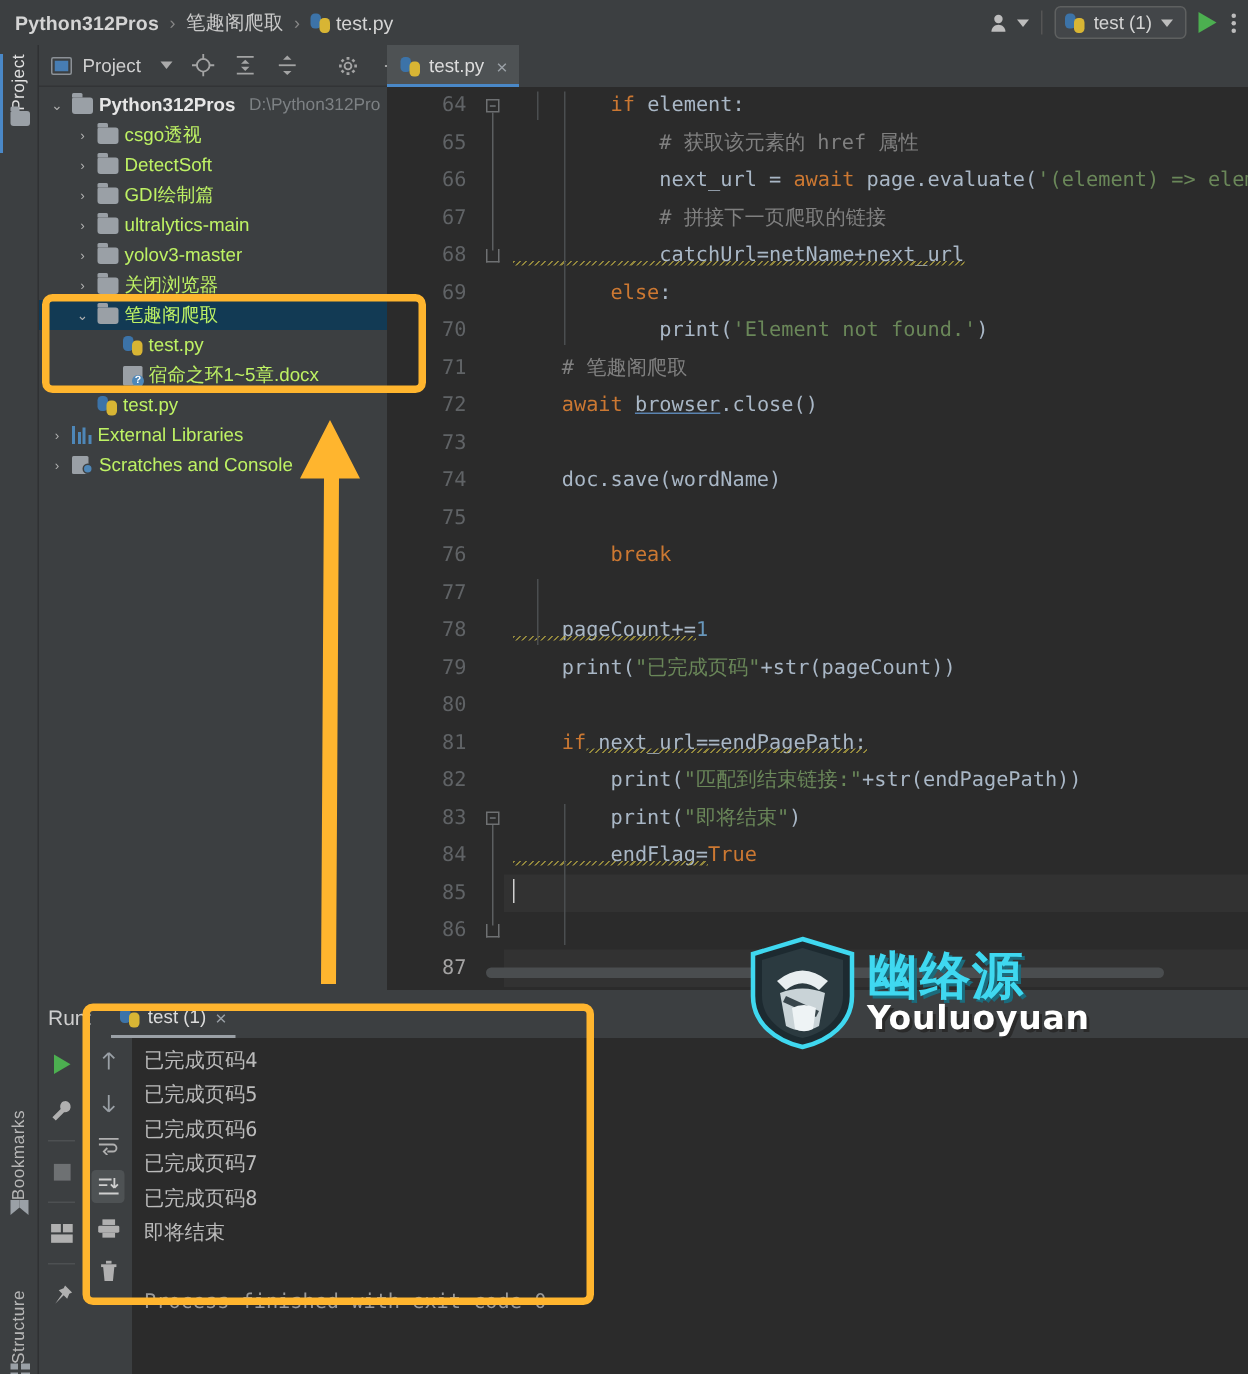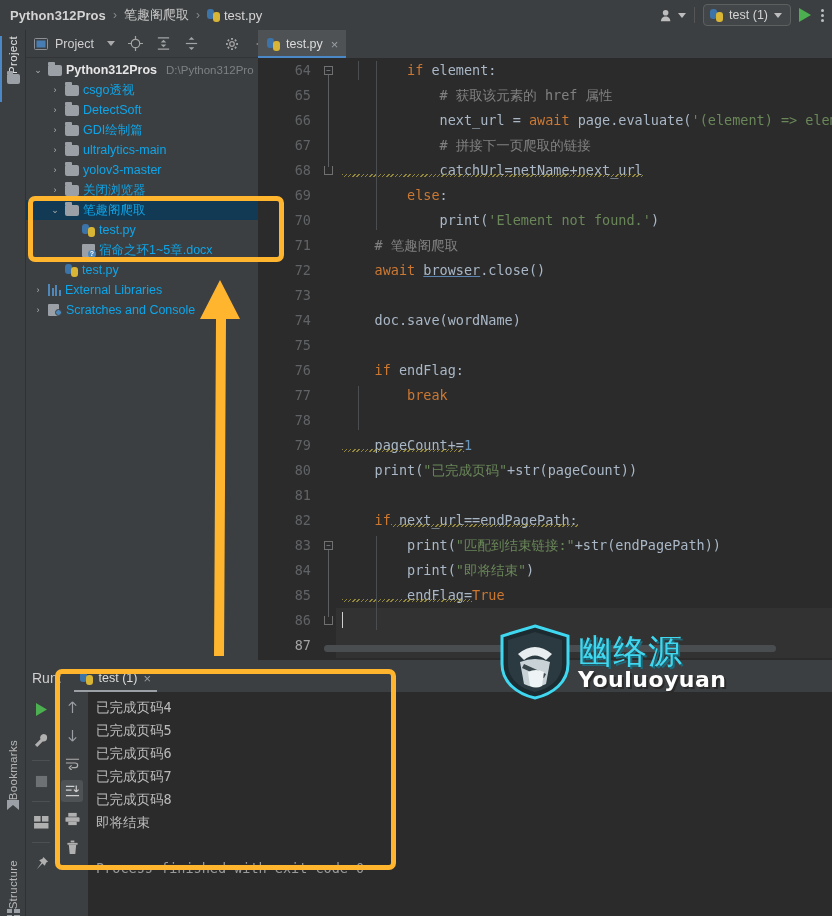--- a/index.html
+++ b/index.html
@@ -96,21 +96,21 @@
   .tchev {
     width:12px; flex:none; text-align:center; color:#b0b0b0; font-size:9px;
     line-height:1;
   }
   .tchev.none { color: transparent; }
   .folder {
     width:14px;height:11px;background:#9aa0a6;border-radius:1px 2px 2px 2px;
     position:relative; flex:none;
   }
   .folder:before{content:"";position:absolute;top:-3px;left:0;width:7px;height:3px;background:#9aa0a6;border-radius:1px 1px 0 0;}
-  .tlabel { color:#0ea5e9; }
+  .tlabel { color:#bef264; }
   .tlabel.bold { font-weight:bold; color:#e6e6e6; }
   .tpath { color:#7d8184; font-size:11.5px; margin-left:5px; }
   .lib-ico { width:13px;height:12px;display:flex;align-items:flex-end;gap:1.5px;flex:none; }
   .lib-ico i { width:2.5px; background:#4e87b8; display:block; }
   .scratch-ico { width:14px;height:12px;position:relative;flex:none; }
   .scratch-ico .pg { position:absolute; left:0; top:0; width:11px;height:12px;background:#9aa0a6;border-radius:1px; }
   .scratch-ico .cl { position:absolute; right:0; bottom:0; width:7px;height:7px;border-radius:50%;background:#4e87b8;border:1.5px solid #3c3f41; }
   .docx-ico { width:13px;height:13px;position:relative;flex:none; }
   .docx-ico .sheet{position:absolute;inset:0;background:#9aa0a6;border-radius:1px;}
   .docx-ico .q{position:absolute;right:-1px;bottom:-1px;width:8px;height:8px;border-radius:50%;background:#4e87b8;color:#fff;font-size:7px;line-height:8px;text-align:center;font-weight:bold;}
@@ -202,21 +202,21 @@
   
   .anno-box {
     position:absolute; border:5px solid #ffb52e; border-radius:7px;
     pointer-events:none;
   }
   .anno-arrow { position:absolute; pointer-events:none; }
 
   
   .wm { position:absolute; pointer-events:none; display:flex; align-items:center; gap:6px; }
   .wm-text { display:flex; flex-direction:column; line-height:1; }
-  .wm-cn { color:#3fd8f0; font-size:34px; font-weight:normal; letter-spacing:1px;
+  .wm-cn { color:#3fd8f0; font-size:34px; font-weight:bold; letter-spacing:1px;
            text-shadow: 2px 2px 0 #1b6b7c; font-family:"DejaVu Sans", sans-serif; }
   .wm-en { color:#ffffff; font-size:22px; font-weight:bold; letter-spacing:.5px;
            text-shadow: 2px 2px 0 #2a2a2a; font-family:"DejaVu Sans", sans-serif; margin-top:1px;}
 </style>
 </head>
 <body>
 
 <div id="app">
 
   <div class="topbar">
@@ -464,21 +464,20 @@
           <div class="ln"><span class="id">            next_url = </span><span class="kw">await</span><span class="id"> page.evaluate(</span><span class="str">'(element) =&gt; element</span></div>
           <div class="ln"><span class="cmt">            # 拼接下一页爬取的链接</span></div>
           <div class="ln"><span class="id squig">            catchUrl=netName+next_url</span></div>
           <div class="ln"><span class="id">        </span><span class="kw">else</span><span class="id">:</span></div>
           <div class="ln"><span class="id">            print(</span><span class="str">'Element not found.'</span><span class="id">)</span></div>
           <div class="ln"><span class="cmt">    # 笔趣阁爬取</span></div>
           <div class="ln"><span class="id">    </span><span class="kw">await</span><span class="id"> </span><span class="ulink">browser</span><span class="id">.close()</span></div>
           <div class="ln"><span class="id"></span></div>
           <div class="ln"><span class="id">    doc.save(wordName)</span></div>
           <div class="ln"><span class="id"></span></div>
-          <div class="ln"><span class="id">    </span><span class="kw">if</span><span class="id"> endFlag:</span></div>
           <div class="ln"><span class="id">        </span><span class="kw">break</span></div>
           <div class="ln"><span class="id"></span></div>
           <div class="ln"><span class="id squig">    pageCount+=</span><span class="num">1</span></div>
           <div class="ln"><span class="id">    print(</span><span class="str">"已完成页码"</span><span class="id">+str(pageCount))</span></div>
           <div class="ln"><span class="id"></span></div>
           <div class="ln"><span class="id">    </span><span class="kw">if</span><span class="id squig"> next_url==endPagePath:</span></div>
           <div class="ln"><span class="id">        print(</span><span class="str">"匹配到结束链接:"</span><span class="id">+str(endPagePath))</span></div>
           <div class="ln"><span class="id">        print(</span><span class="str">"即将结束"</span><span class="id">)</span></div>
           <div class="ln"><span class="id squig">        endFlag=</span><span class="kw">True</span></div>
           <div class="ln cur"><span class=""><span class="caret"></span></span></div>

